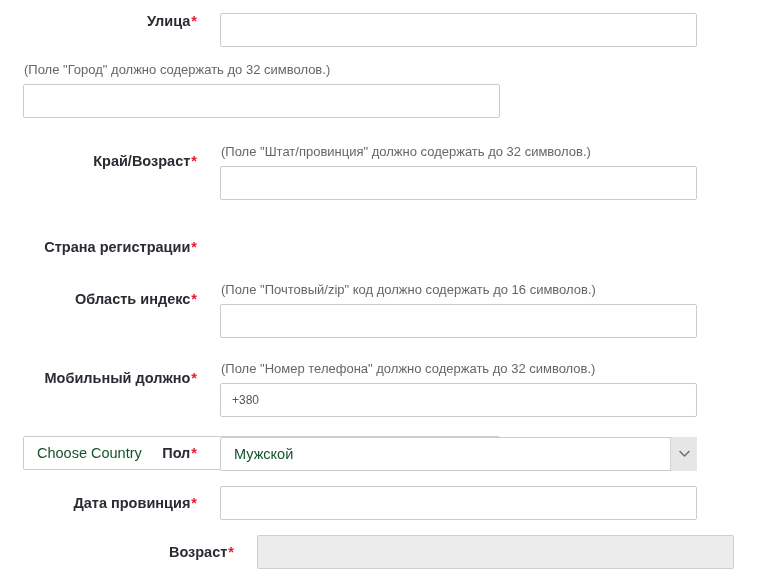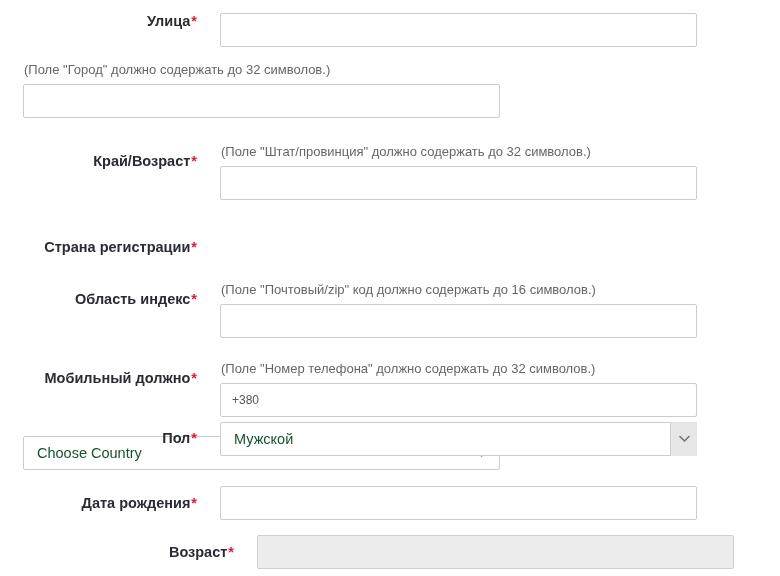--- a/index.html
+++ b/index.html
@@ -173,40 +173,40 @@
   </div>
 
   <div class="row" style="top:361px;">
     <div class="label-col" style="padding-top:9px;"><span>Мобильный должно</span><span class="req">*</span></div>
     <div class="control-col">
       <p class="hint">(Поле "Номер телефона" должно содержать до 32 символов.)</p>
       <input class="tinput" type="text" value="+380" style="">
     </div>
   </div>
 
-  <div class="row" style="top:422px;border-radius:17px;">
+  <div class="row" style="top:437px;border-radius:17px;">
     <div class="label-col" style="padding-top:8px;"><span>Пол</span><span class="req">*</span></div>
     <div class="control-col">
       <div class="sel-wrap">
         <div class="sel-box">
           <span>Мужской</span>
         </div>
         <div class="sel-btn">
           <span>
             <svg width="11" height="8" viewBox="0 0 11 8">
                 <path d="M1 1.5 L5.5 6 L10 1.5" fill="none" stroke="#707070" stroke-width="1.5" stroke-linecap="round" stroke-linejoin="round"></path>
               </svg>
           </span>
         </div>
       </div>
     </div>
   </div>
 
   <div class="row" style="top:486px;">
-    <div class="label-col" style="padding-top:9px;"><span>Дата рождения</span><span class="req">*</span></div>
+    <div class="label-col" style="padding-top:9px;"><span>Дата провинция</span><span class="req">*</span></div>
     <div class="control-col">
       <input class="tinput" type="text" value="" style="">
     </div>
   </div>
 
   <div class="row" style="top:535px;padding-left:37px;">
     <div class="label-col" style="padding-top:9px;"><span>Возраст</span><span class="req">*</span></div>
     <div class="control-col">
       <input class="tinput disabled" type="text" disabled="" value="" style="">
     </div>

